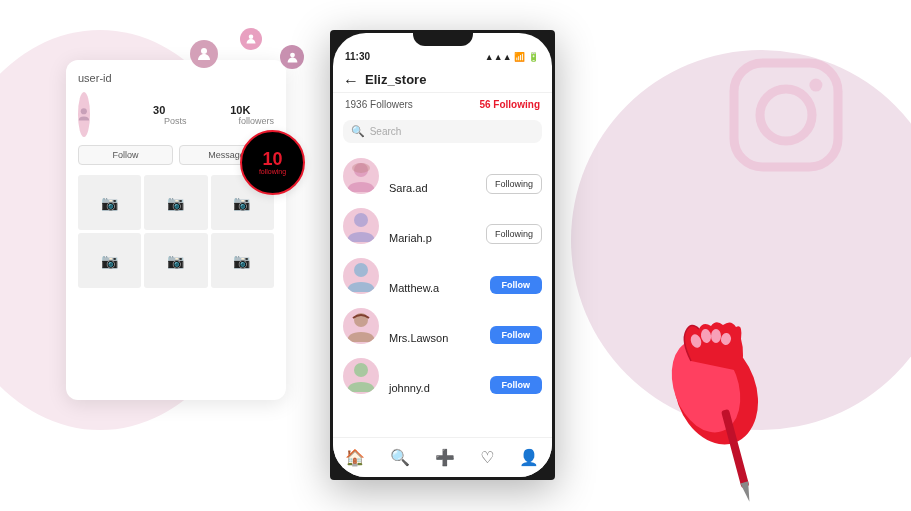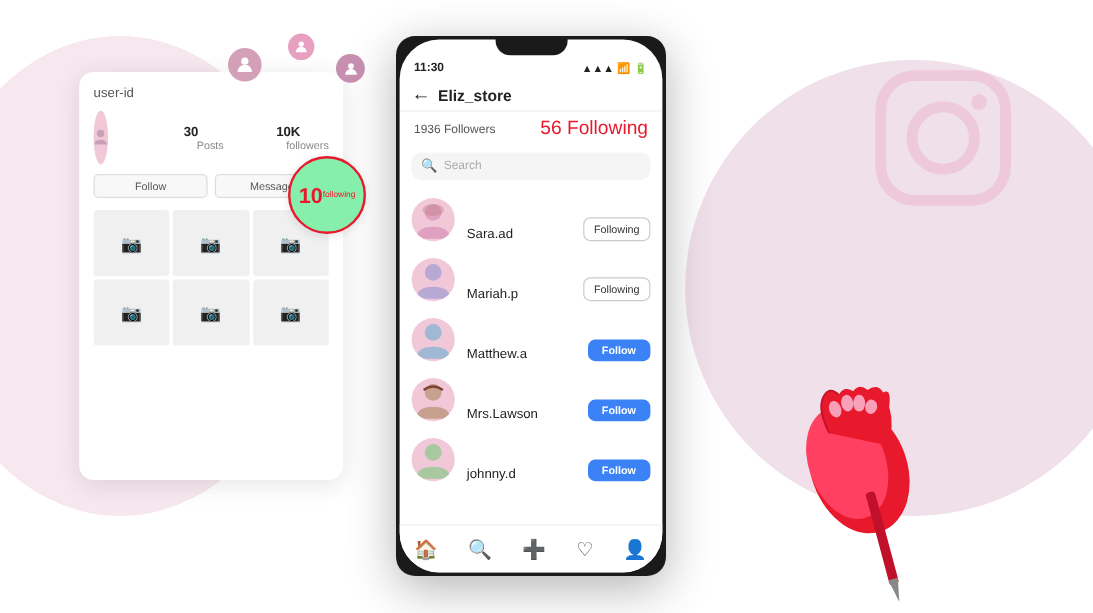--- a/index.html
+++ b/index.html
@@ -142,27 +142,27 @@
       justify-content: center;
       color: #ccc;
       font-size: 14px;
     }
 
     
     .following-badge {
       position: absolute;
       top: 130px;
       left: 240px;
-      background: #86efac;
+      background: #000000;
       border: 2px solid #e8192c;
       border-radius: 50%;
       width: 65px;
       height: 65px;
       display: flex;
-      flex-direction: row;
+      flex-direction: column;
       align-items: center;
       justify-content: center;
       z-index: 10;
       box-shadow: 0 2px 8px rgba(0,0,0,0.1);
     }
     .following-badge-num {
       font-size: 18px;
       font-weight: 700;
       color: #e8192c;
       line-height: 1;
@@ -177,21 +177,21 @@
     .phone-wrap {
       position: absolute;
       left: 330px;
       top: 30px;
       z-index: 5;
     }
     .phone {
       width: 225px;
       height: 450px;
       background: #1a1a1a;
-      border-radius: 16px;
+      border-radius: 4px;
       padding: 3px;
       box-shadow: 0 10px 40px rgba(0,0,0,0.3);
       position: relative;
     }
     .phone-inner {
       width: 100%;
       height: 100%;
       background: #fff;
       border-radius: 33px;
       overflow: hidden;
@@ -241,21 +241,21 @@
 
     
     .stats-row {
       display: flex;
       justify-content: space-between;
       align-items: center;
       padding: 6px 12px;
       gap: 24px;
     }
     .followers-count { font-size: 10px; color: #555; }
-    .following-count { font-size: 16px; font-weight: 400; color: #e8192c; }
+    .following-count { font-size: 10px; font-weight: 700; color: #e8192c; }
 
     
     .search-bar {
       margin: 4px 10px;
       background: #f5f5f5;
       border-radius: 8px;
       display: flex;
       align-items: center;
       padding: 5px 8px;
       gap: 5px;

